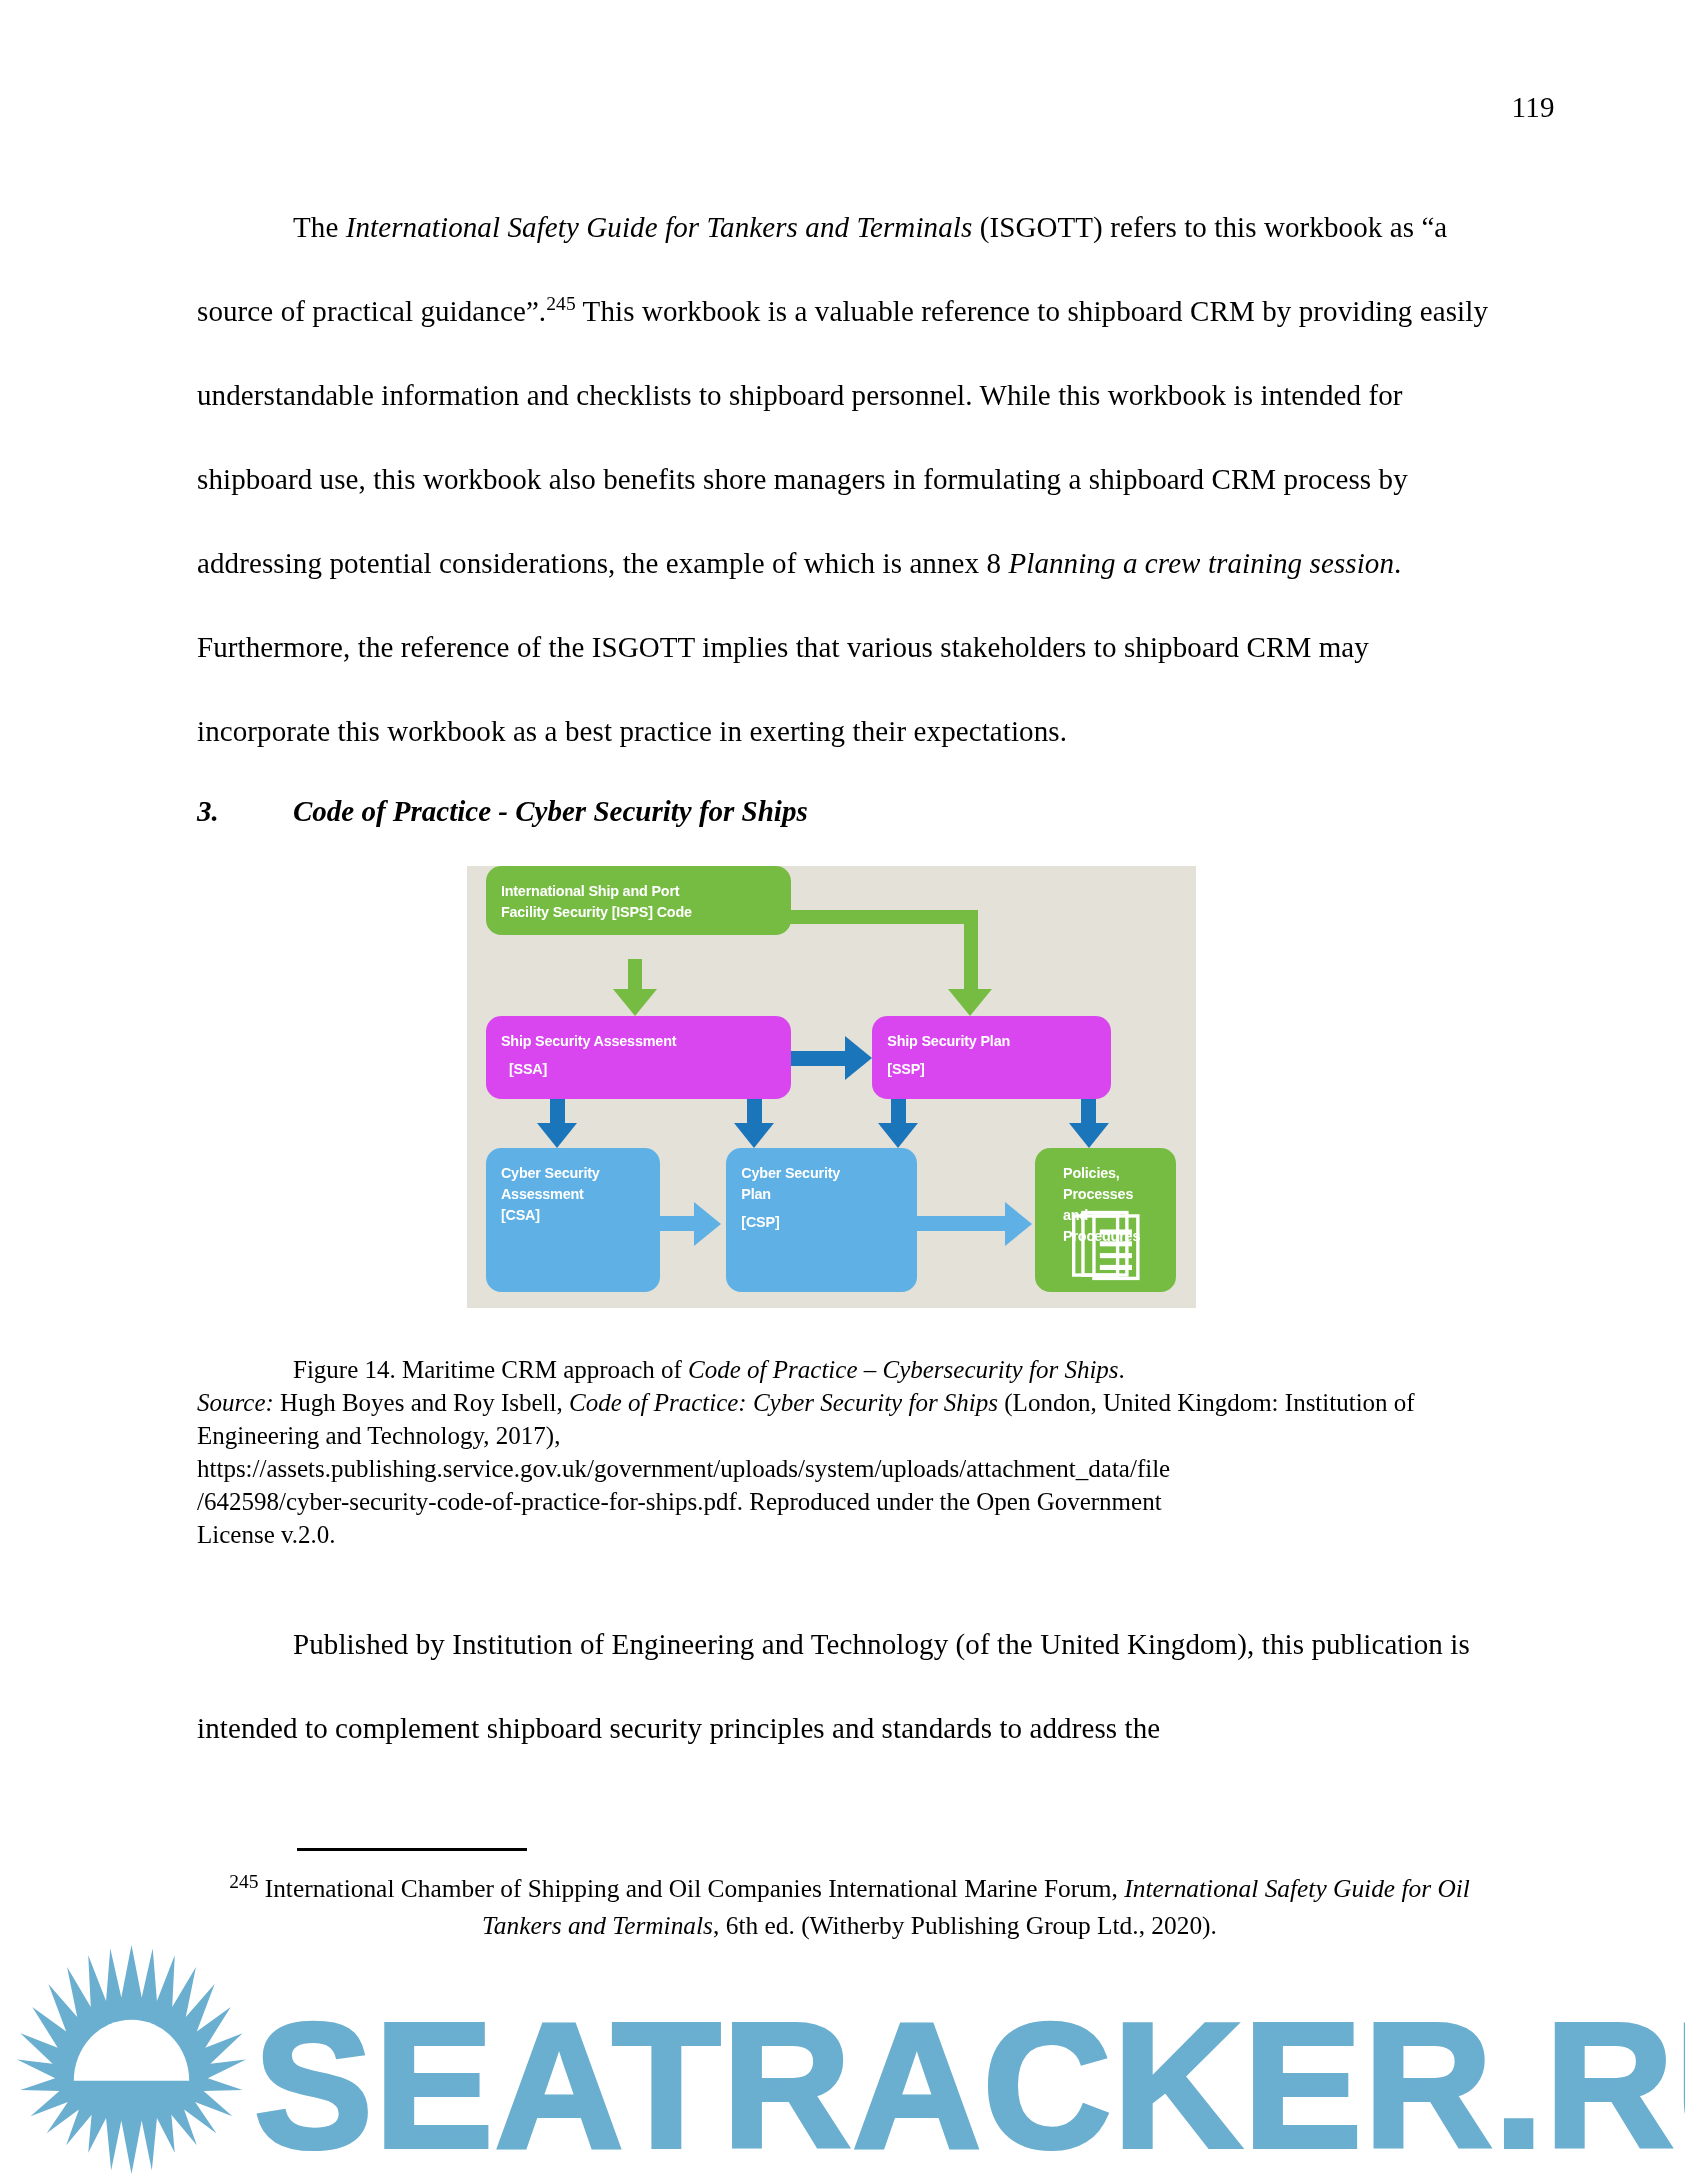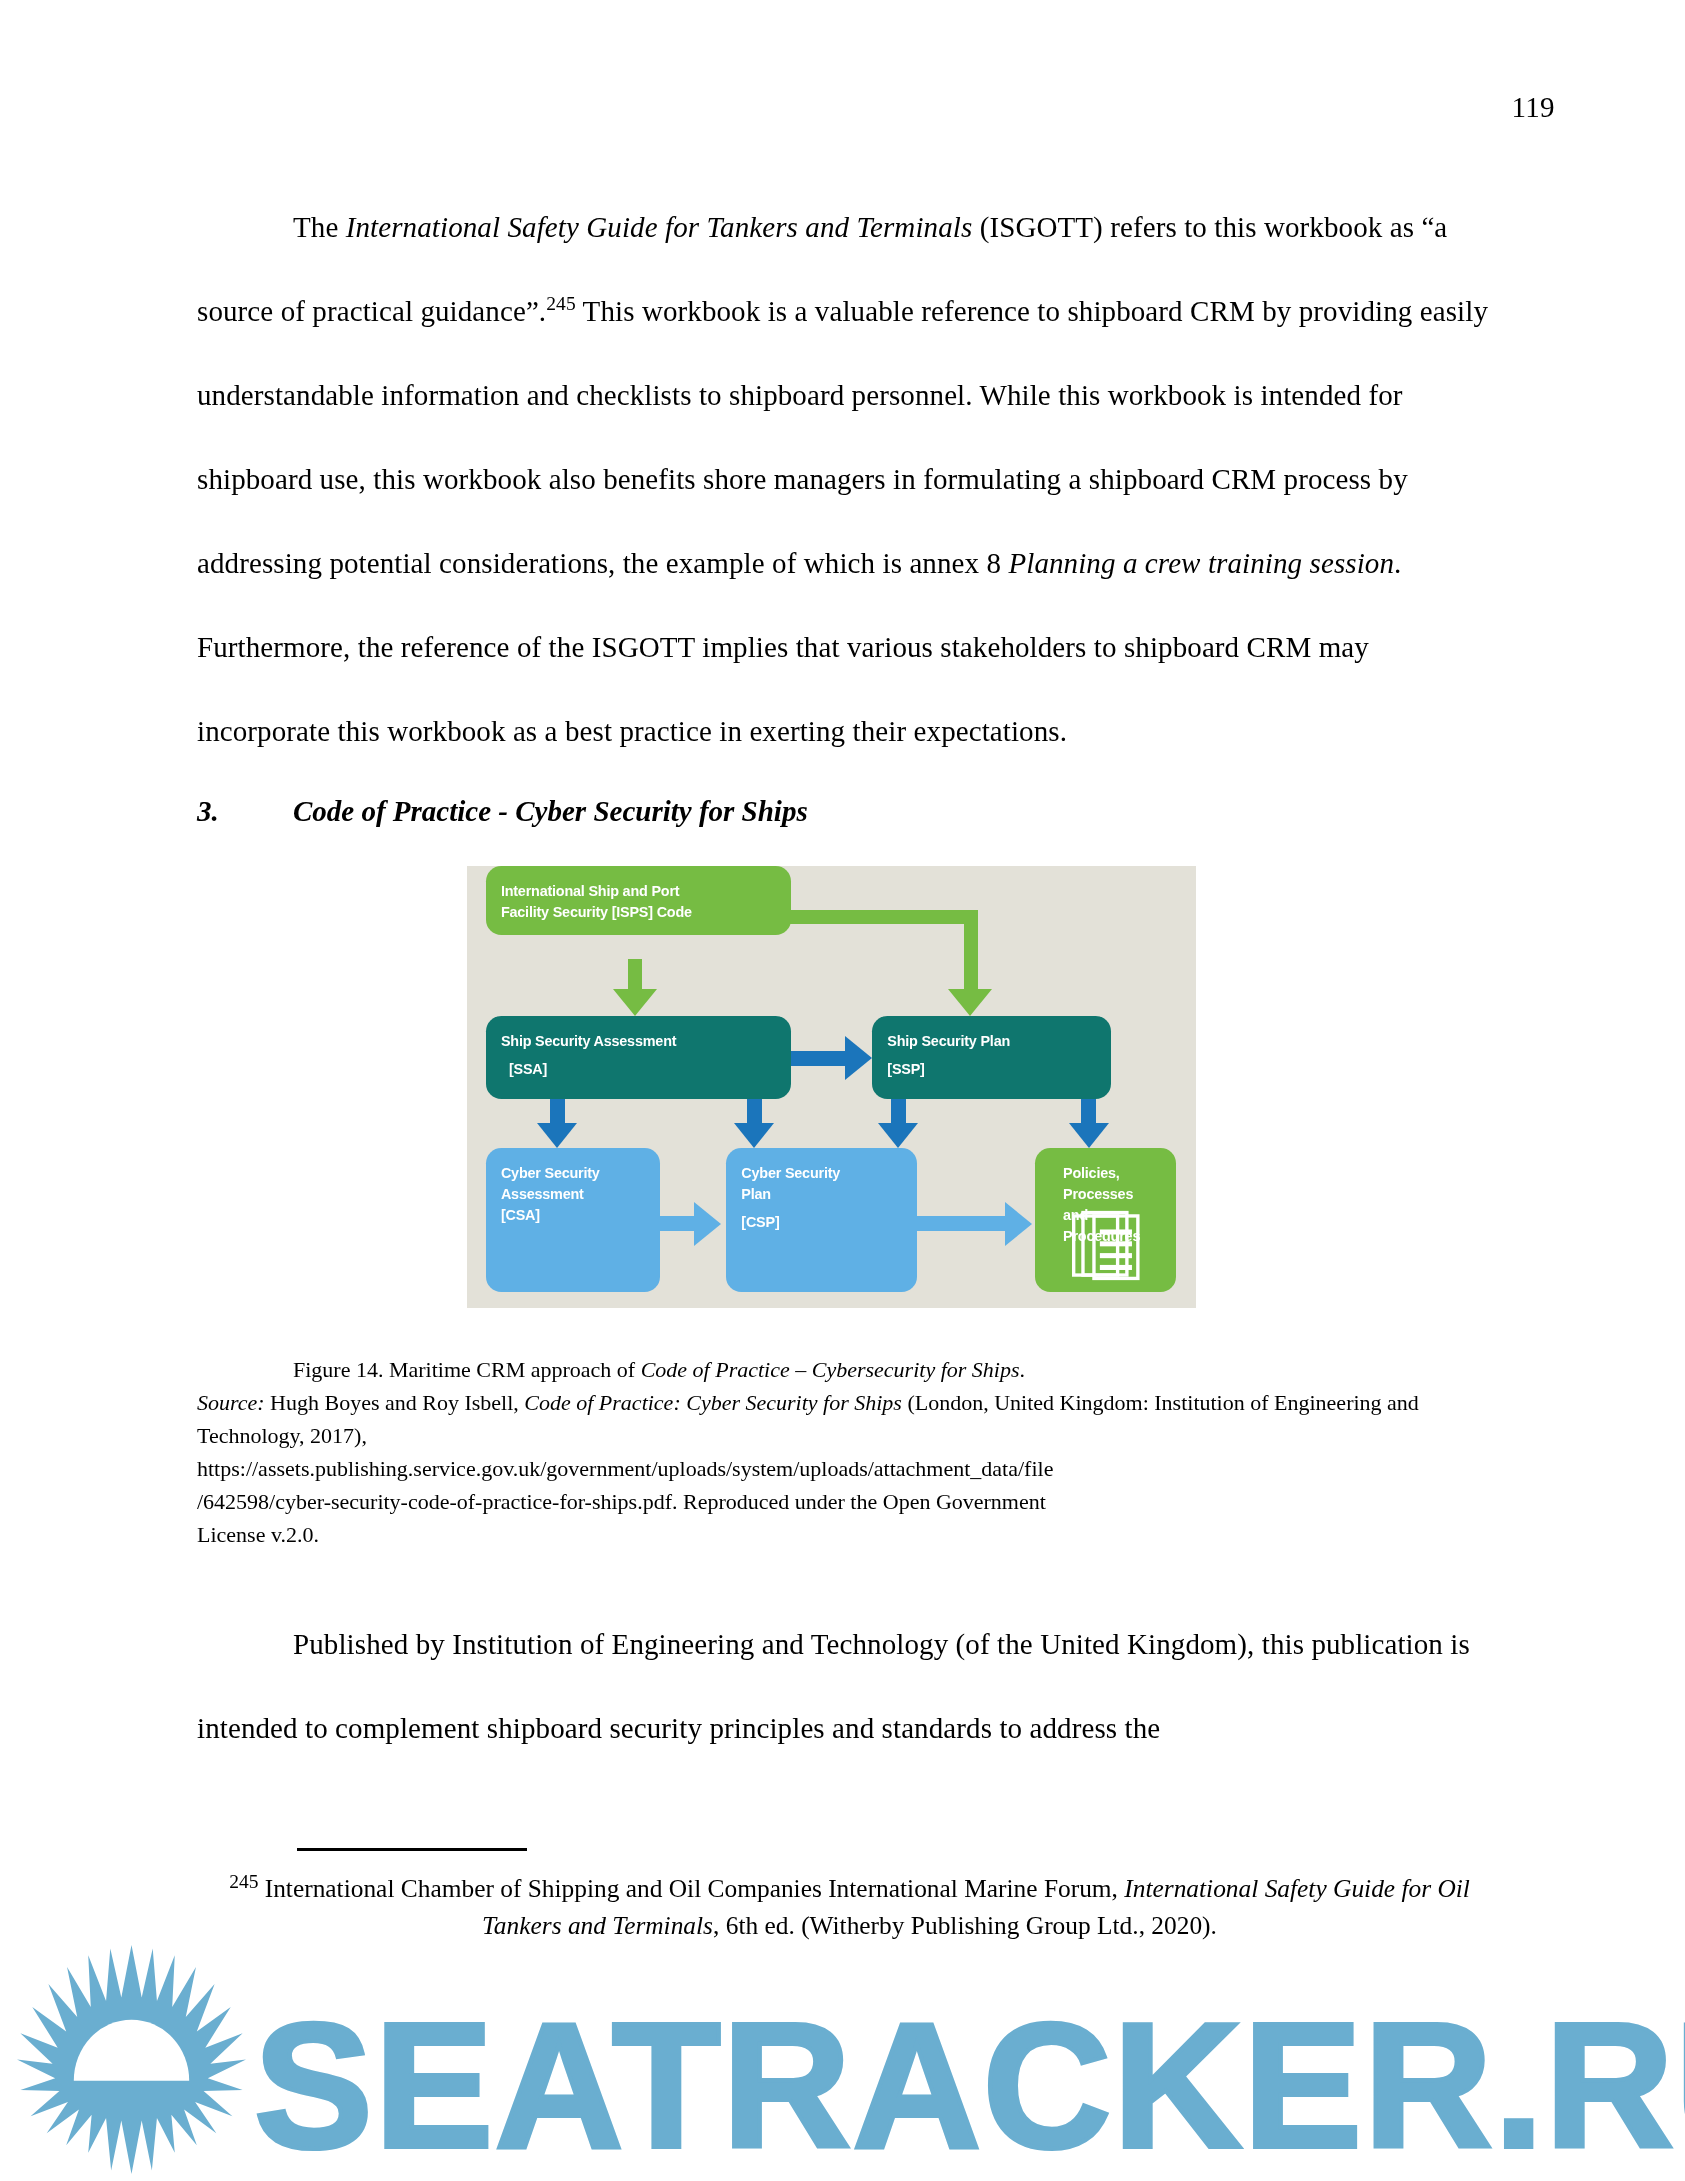--- a/index.html
+++ b/index.html
@@ -84,21 +84,21 @@
     color: #ffffff;
     font-family: "Liberation Sans", "DejaVu Sans", sans-serif;
     font-weight: bold;
     font-size: 14.4px;
     line-height: 21px;
     padding: 15.3px 15.3px 0 15.3px;
     letter-spacing: -0.2px;
   }
   .node .sub { display:block; }
   .node.green  { background: #76bc43; }
-  .node.blue   { background: #0f766e; }
+  .node.blue   { background: #d946ef; }
   .node.lblue  { background: #5fb0e5; }
 
   
   #node-isps { left: 18.6px;  top: 0;  width: 305px; height: 69px; }
   #node-ssa  { left: 18.6px;  top: 150px; width: 305px; height: 83px; }
   #node-ssp  { left: 405px; top: 150px; width: 239px; height: 83px; }
   #node-csa  { left: 18.6px;  top: 282px; width: 174px; height: 144px; }
   #node-csp  { left: 259px; top: 282px; width: 191px; height: 144px; }
   #node-ppp  { left: 568px; top: 282px; width: 141px; height: 144px; padding-left: 28px; }
 
@@ -118,21 +118,21 @@
 
   
   .docs-icon { position: absolute; left: 37px; bottom: 10.2px; width: 76px; height: 73px; }
 
   
   .caption {
     position: absolute;
     left: 197px;
     top: 1353px;
     width: 1305px;
-    font-size: 22px;
+    font-size: 25px;
     line-height: 33px;
   }
   .caption .first-line { text-indent: 96px; }
   .caption div { white-space: pre-wrap; }
 
   
   .lower {
     position: absolute;
     left: 197px;
     top: 1602px;

